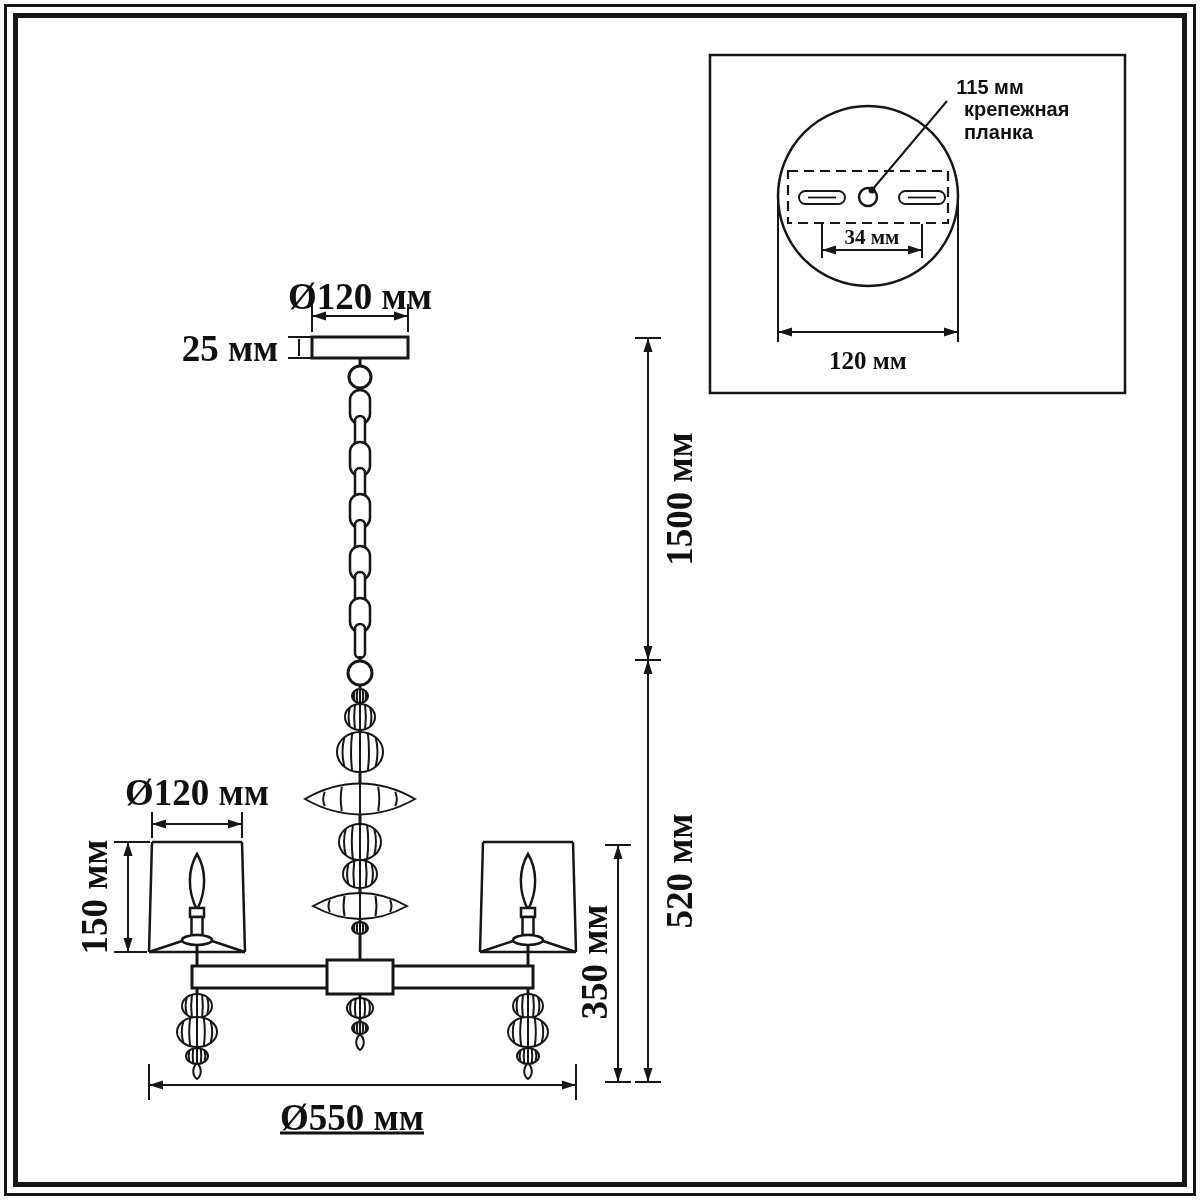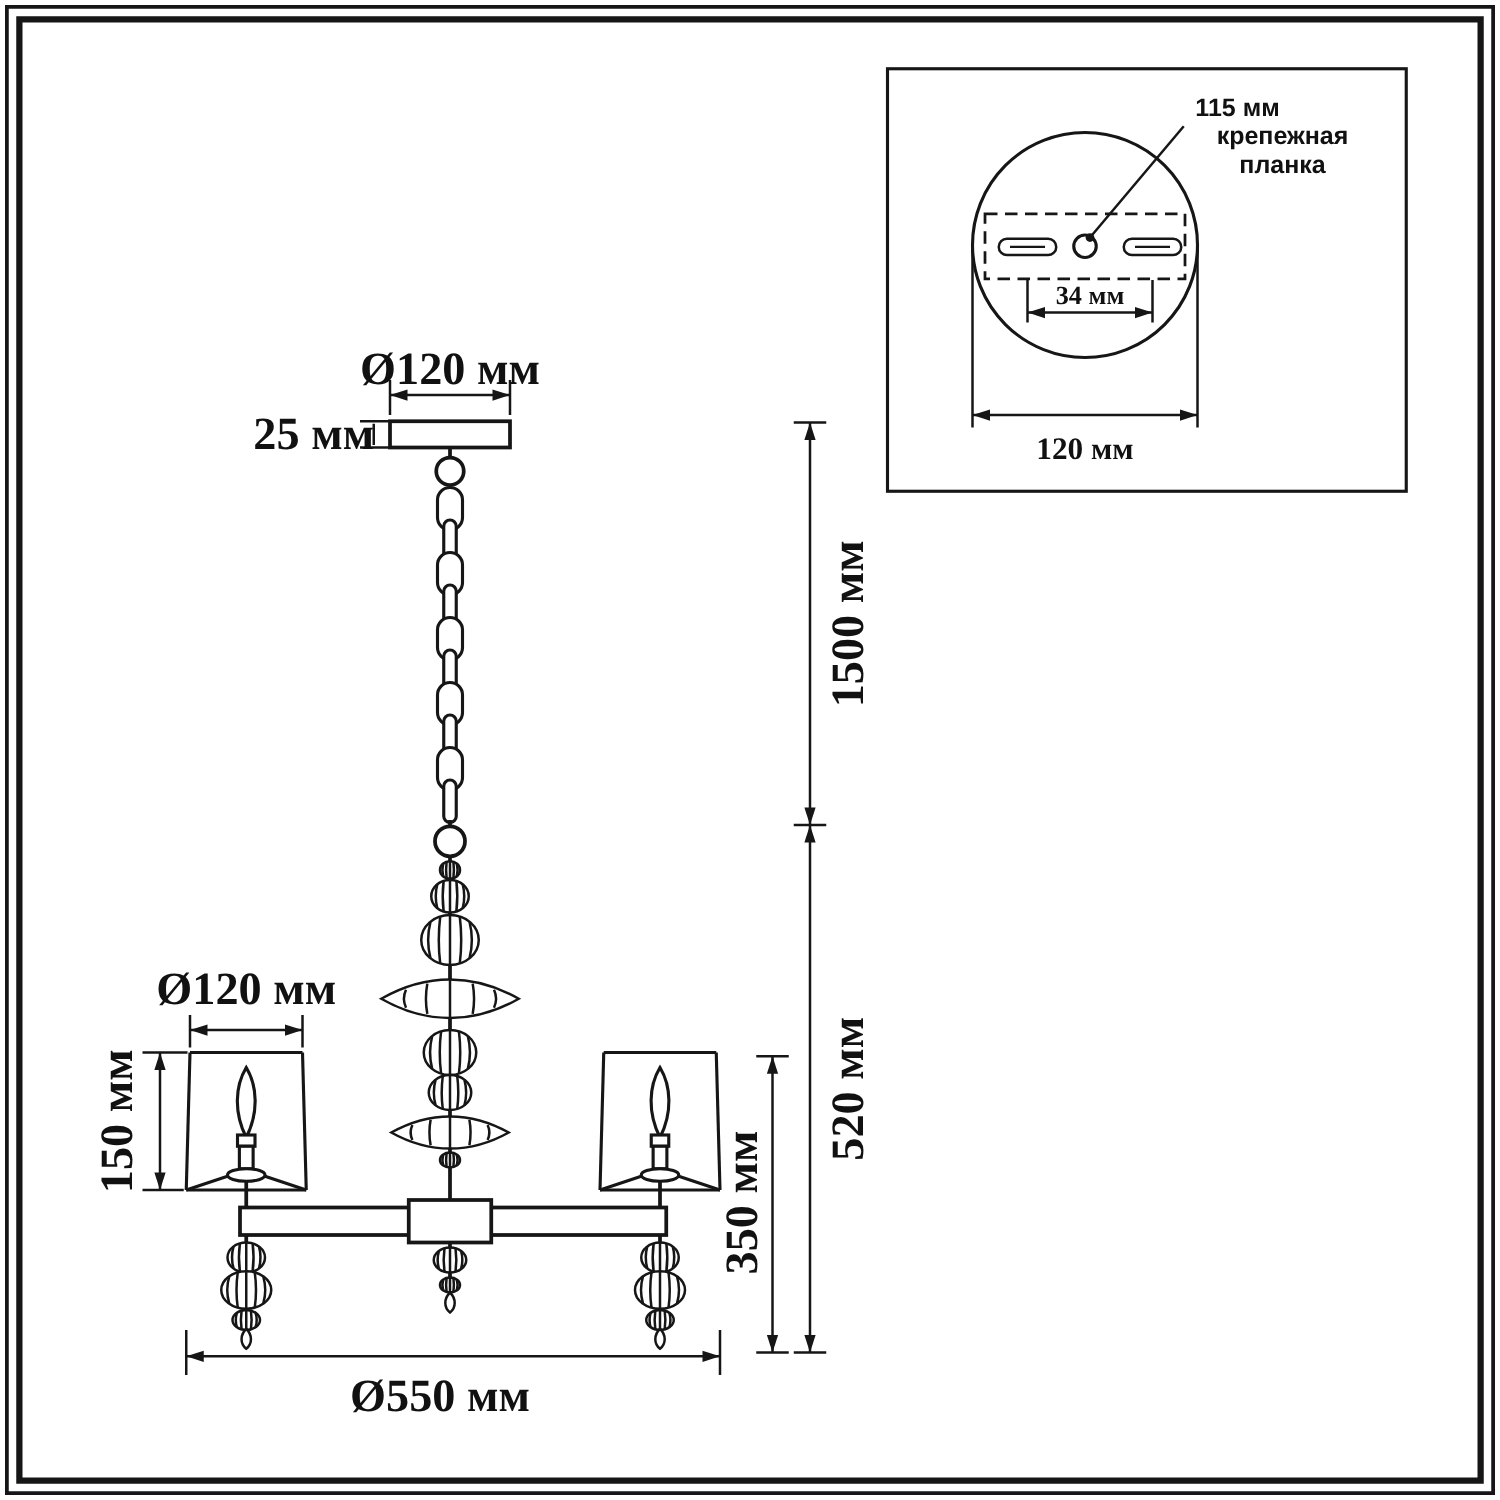--- a/index.html
+++ b/index.html
@@ -20,21 +20,20 @@
   .lbl.rot{transform:translate(-50%,-50%) rotate(-90deg);}
   .lbl.s76{font-size:21px;}
   .lbl.s120{font-size:25px;}
   .note{
     position:absolute;
     font-family:"Liberation Sans", sans-serif;
     font-weight:700;
     font-size:20px;
     color:#111111;
     line-height:1.15;
-    text-align:center;
     transform:translate(-50%,-50%);
   }
 </style>
 </head>
 <body>
 
 <div class="page">
 
   <svg class="diagram-svg" width="1200" height="1200" viewBox="0 0 1200 1200">
     <defs>
@@ -232,27 +231,27 @@
         <path d="M778,198 L778,342"></path>
         <path d="M958,198 L958,342"></path>
         <path d="M778,332 L958,332"></path>
         <polygon points="778,332 792,327.5 792,336.5" fill="#161616" stroke="none"></polygon>
         <polygon points="958,332 944,327.5 944,336.5" fill="#161616" stroke="none"></polygon>
       </g>
     </g>
   </svg>
 
   <div class="lbl" style="left:360px;top:296px;">Ø120 мм</div>
-  <div class="lbl" style="left:230px;top:348px;margin-left:21px;">25 мм</div>
+  <div class="lbl" style="left:230px;top:348px;">25 мм</div>
   <div class="lbl rot" style="left:679px;top:499px;">1500 мм</div>
   <div class="lbl rot" style="left:679px;top:871px;">520 мм</div>
   <div class="lbl rot" style="left:594px;top:962px;">350 мм</div>
   <div class="lbl rot" style="left:94px;top:897px;">150 мм</div>
   <div class="lbl" style="left:197px;top:792px;">Ø120 мм</div>
-  <div class="lbl" style="left:352px;top:1117px;">Ø550 мм</div>
+  <div class="lbl" style="left:352px;top:1117px;text-decoration:underline;">Ø550 мм</div>
 
   <div class="note" style="left:990px;top:87px;">115 мм</div>
   <div class="note" style="left:1026px;top:121px;width:124px;">крепежная планка</div>
   <div class="lbl s76" style="left:872px;top:237px;">34 мм</div>
   <div class="lbl s120" style="left:868px;top:360px;font-family:Liberation Serif, serif;">120 мм</div>
 
   <div class="frame-outer"></div>
   <div class="frame-inner"></div>
 </div>
 

